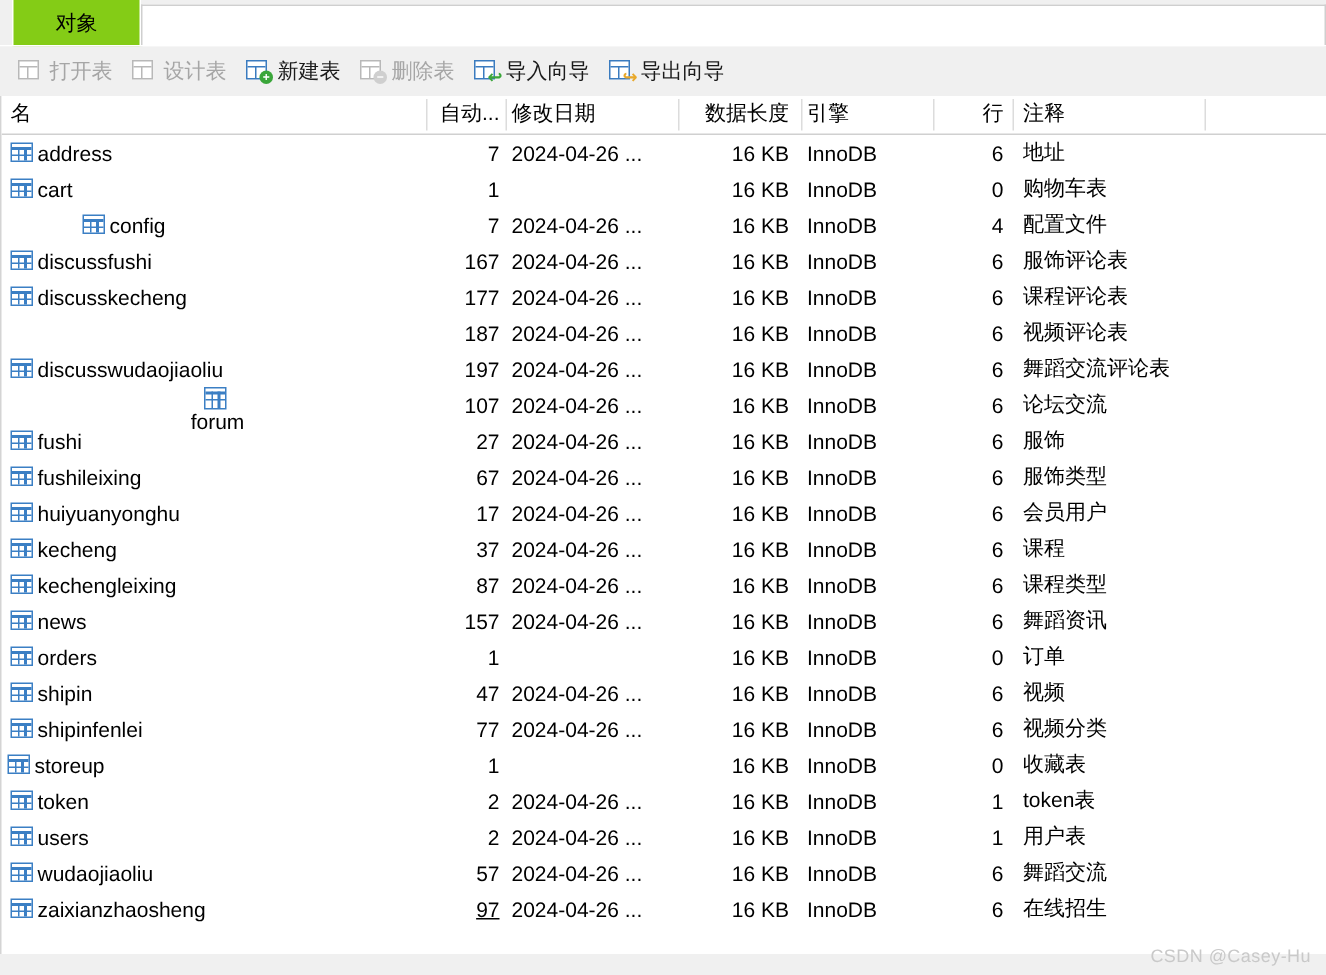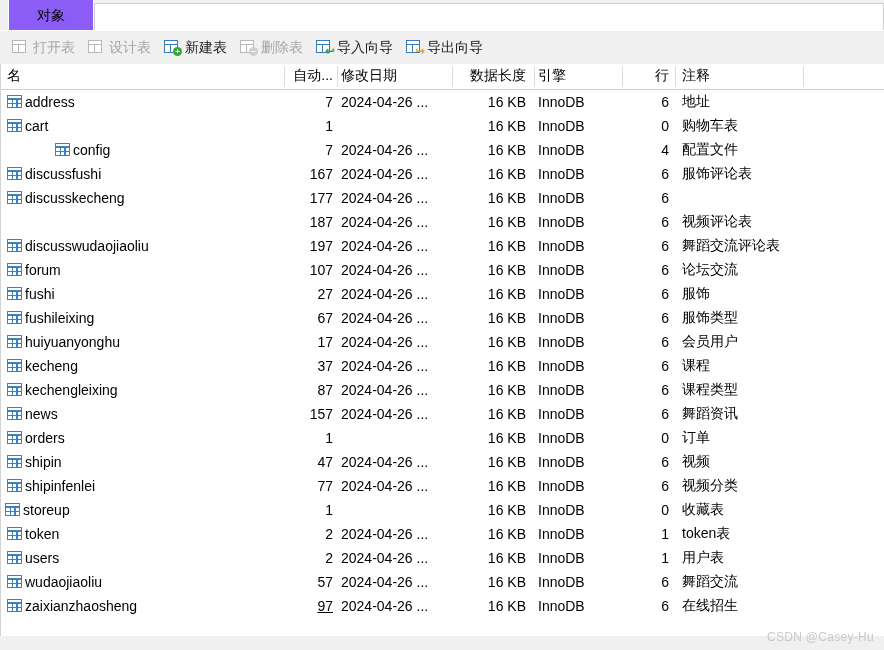--- a/index.html
+++ b/index.html
@@ -15,21 +15,21 @@
   .tabstrip {
     position: absolute; left: 0; top: 0; width: 884px; height: 31px;
     background: #f0f0f0;
   }
   .tab-filler {
     position: absolute; left: 94px; top: 3px; right: 0; height: 28px;
     background: #ffffff; border: 1px solid #cfcfcf; border-bottom: none;
   }
   .tab {
     position: absolute; left: 8px; top: 0px; width: 86px; height: 31px;
-    background: #8b5cf6;
+    background: #84cc16;
     display: flex; align-items: center; justify-content: center;
     font-size: 14px; color: #000000;
     border-left: 1px solid #ffffff; border-right: 1px solid #ffffff;
   }
   .tab-underline {
     position: absolute; left: 0; top: 30px; width: 884px; height: 1px; background: #ffffff;
   }
 
   
   .toolbar {
@@ -273,20 +273,21 @@
               <span class="tgrid"></span>
               <span class="tgrid2"></span>
             </span>
             <span>discusskecheng</span>
           </div>
           <div class="cell r" style="left: 282px; width: 50px;">177</div>
           <div class="cell" style="left: 340px; width: 122px;">2024-04-26 ...</div>
           <div class="cell r" style="left: 455px; width: 70px;">16 KB</div>
           <div class="cell" style="left: 537px; width: 82px;">InnoDB</div>
           <div class="cell r" style="left: 640px; width: 28px;">6</div>
+          <div class="cell" style="left: 681px; width: 120px;">课程评论表</div>
         </div>
         <div class="row">
           <div class="cell r" style="left: 282px; width: 50px;">187</div>
           <div class="cell" style="left: 340px; width: 122px;">2024-04-26 ...</div>
           <div class="cell r" style="left: 455px; width: 70px;">16 KB</div>
           <div class="cell" style="left: 537px; width: 82px;">InnoDB</div>
           <div class="cell r" style="left: 640px; width: 28px;">6</div>
           <div class="cell" style="left: 681px; width: 120px;">视频评论表</div>
         </div>
         <div class="row">
@@ -298,21 +299,21 @@
             <span>discusswudaojiaoliu</span>
           </div>
           <div class="cell r" style="left: 282px; width: 50px;">197</div>
           <div class="cell" style="left: 340px; width: 122px;">2024-04-26 ...</div>
           <div class="cell r" style="left: 455px; width: 70px;">16 KB</div>
           <div class="cell" style="left: 537px; width: 82px;">InnoDB</div>
           <div class="cell r" style="left: 640px; width: 28px;">6</div>
           <div class="cell" style="left: 681px; width: 120px;">舞蹈交流评论表</div>
         </div>
         <div class="row">
-          <div class="cell namecell" style="left: 6px; width: 276px;">
+          <div class="cell namecell" style="left: 6px; width: 276px; flex-direction: column;">
             <span class="ticon">
               <span class="tgrid"></span>
               <span class="tgrid2"></span>
             </span>
             <span>forum</span>
           </div>
           <div class="cell r" style="left: 282px; width: 50px;">107</div>
           <div class="cell" style="left: 340px; width: 122px;">2024-04-26 ...</div>
           <div class="cell r" style="left: 455px; width: 70px;">16 KB</div>
           <div class="cell" style="left: 537px; width: 82px;">InnoDB</div>

